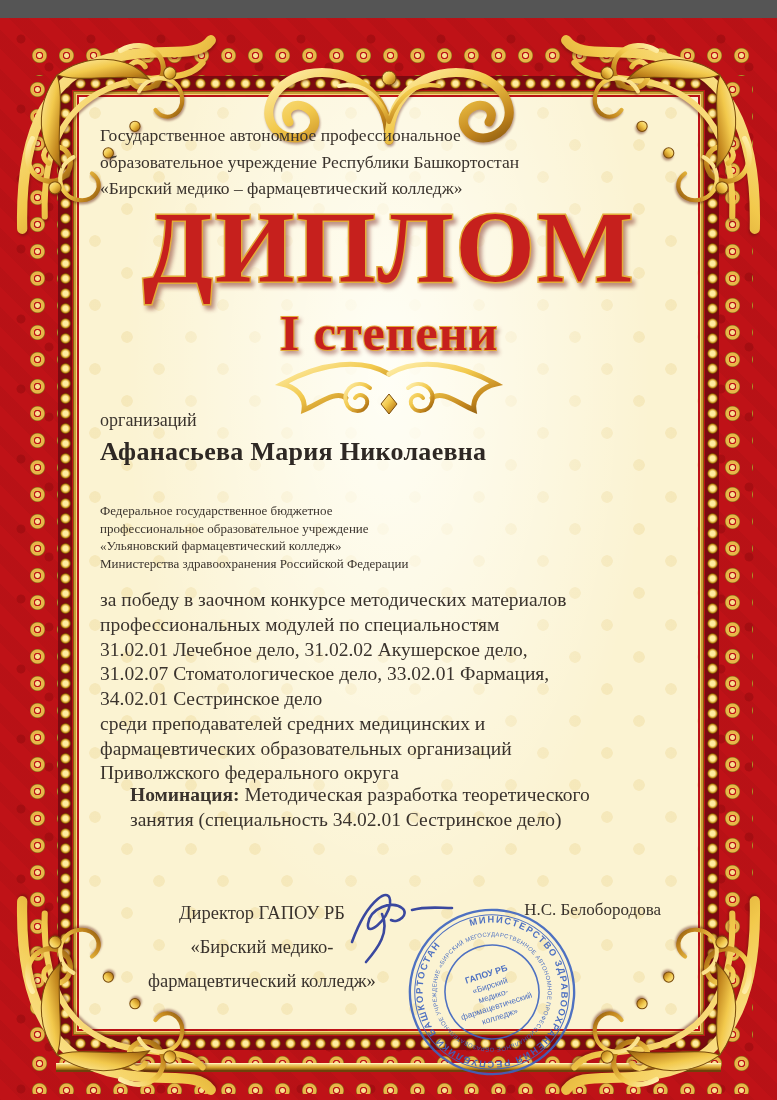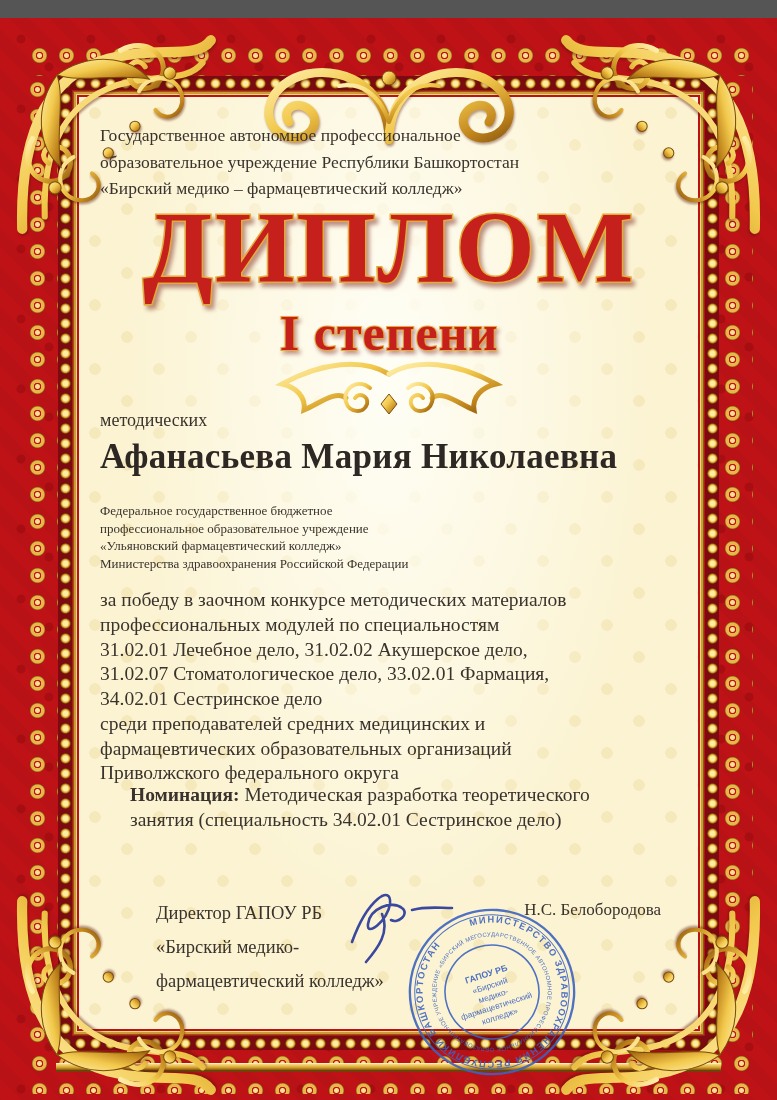--- a/index.html
+++ b/index.html
@@ -50,26 +50,26 @@
   .corner.bl{bottom:20px;left:14px;transform:scaleY(-1);}
   .corner.br{bottom:20px;right:14px;transform:scale(-1,-1);}
   .top-center-orn{position:absolute;top:34px;left:50%;transform:translateX(-50%);filter:drop-shadow(1px 2px 1px rgba(90,20,8,.4));}
   .flourish{position:absolute;top:336px;left:50%;transform:translateX(-50%);}
   
   .abs{position:absolute;left:100px;right:100px;text-align:left;color:#3a332d;}
   .issuer{top:104px;font-size:17.5px;line-height:1.52;white-space:pre-line;}
   .title-svg{position:absolute;top:166px;left:50%;transform:translateX(-50%);filter:drop-shadow(3px 4px 2px rgba(110,15,8,.45));}
   .subtitle-svg{position:absolute;top:284px;left:50%;transform:translateX(-50%);filter:drop-shadow(2px 3px 2px rgba(110,15,8,.45));}
   .awarded{top:392px;font-size:18px;}
-  .recipient{top:419px;font-size:35px;font-weight:bold;color:#2e2824;letter-spacing:.3px;}
+  .recipient{top:419px;font-size:26px;font-weight:bold;color:#2e2824;letter-spacing:.3px;}
   .org{top:484px;font-size:13px;line-height:1.36;white-space:pre-line;}
   .reason{top:570px;font-size:19.5px;line-height:1.27;white-space:pre-line;font-family:Liberation Serif, serif;}
   .nomination{top:764px;left:130px;right:130px;font-size:19.5px;line-height:1.3;font-family:Liberation Serif, serif;}
   .nomination b{font-weight:bold;}
-  .director{position:absolute;top:878px;left:156px;text-align:left;font-size:18.5px;line-height:1.85;color:#3a332d;white-space:pre-line;}
+  .director{position:absolute;top:878px;left:148px;text-align:center;font-size:18.5px;line-height:1.85;color:#3a332d;white-space:pre-line;}
   .signer{position:absolute;top:882px;right:116px;font-size:17px;color:#3a332d;}
   .date{top:983px;font-size:19px;}
   .signature-svg{position:absolute;top:862px;left:338px;}
   .seal-svg{position:absolute;top:886px;left:404px;opacity:.9;}
 </style>
 </head>
 <body>
 
 
 
@@ -154,21 +154,21 @@
   <svg class="flourish" width="250" height="62" viewBox="0 0 250 62">
     <g fill="none" stroke="url(#goldlg)" stroke-linecap="round">
       <path stroke-width="5" d="M125 20 C98 4 58 8 18 30 c14 3 24 13 22 26 c16 -7 32 -20 42 -12"></path>
       <path stroke-width="5" d="M125 20 C152 4 192 8 232 30 c-14 3 -24 13 -22 26 c-16 -7 -32 -20 -42 -12"></path>
       <path stroke-width="4" d="M106 34 c-12 -10 -28 0 -24 14 c3 11 18 12 21 2 c2 -8 -8 -12 -12 -6"></path>
       <path stroke-width="4" d="M144 34 c12 -10 28 0 24 14 c-3 11 -18 12 -21 2 c-2 -8 8 -12 12 -6"></path>
     </g>
     <path d="M125 40 l8 10 l-8 10 l-8 -10 Z" fill="url(#goldlg)" stroke="#7a4c0c" stroke-width="1"></path>
   </svg>
 
-  <div class="abs awarded">методических</div>
+  <div class="abs awarded">организаций</div>
   <div class="abs recipient">Афанасьева Мария Николаевна</div>
 
   <div class="abs org">Федеральное государственное бюджетное
 профессиональное образовательное учреждение
 «Ульяновский фармацевтический колледж»
 Министерства здравоохранения Российской Федерации</div>
 
   <div class="abs reason">за победу в заочном конкурсе методических материалов
 профессиональных модулей по специальностям
 31.02.01 Лечебное дело, 31.02.02 Акушерское дело,

